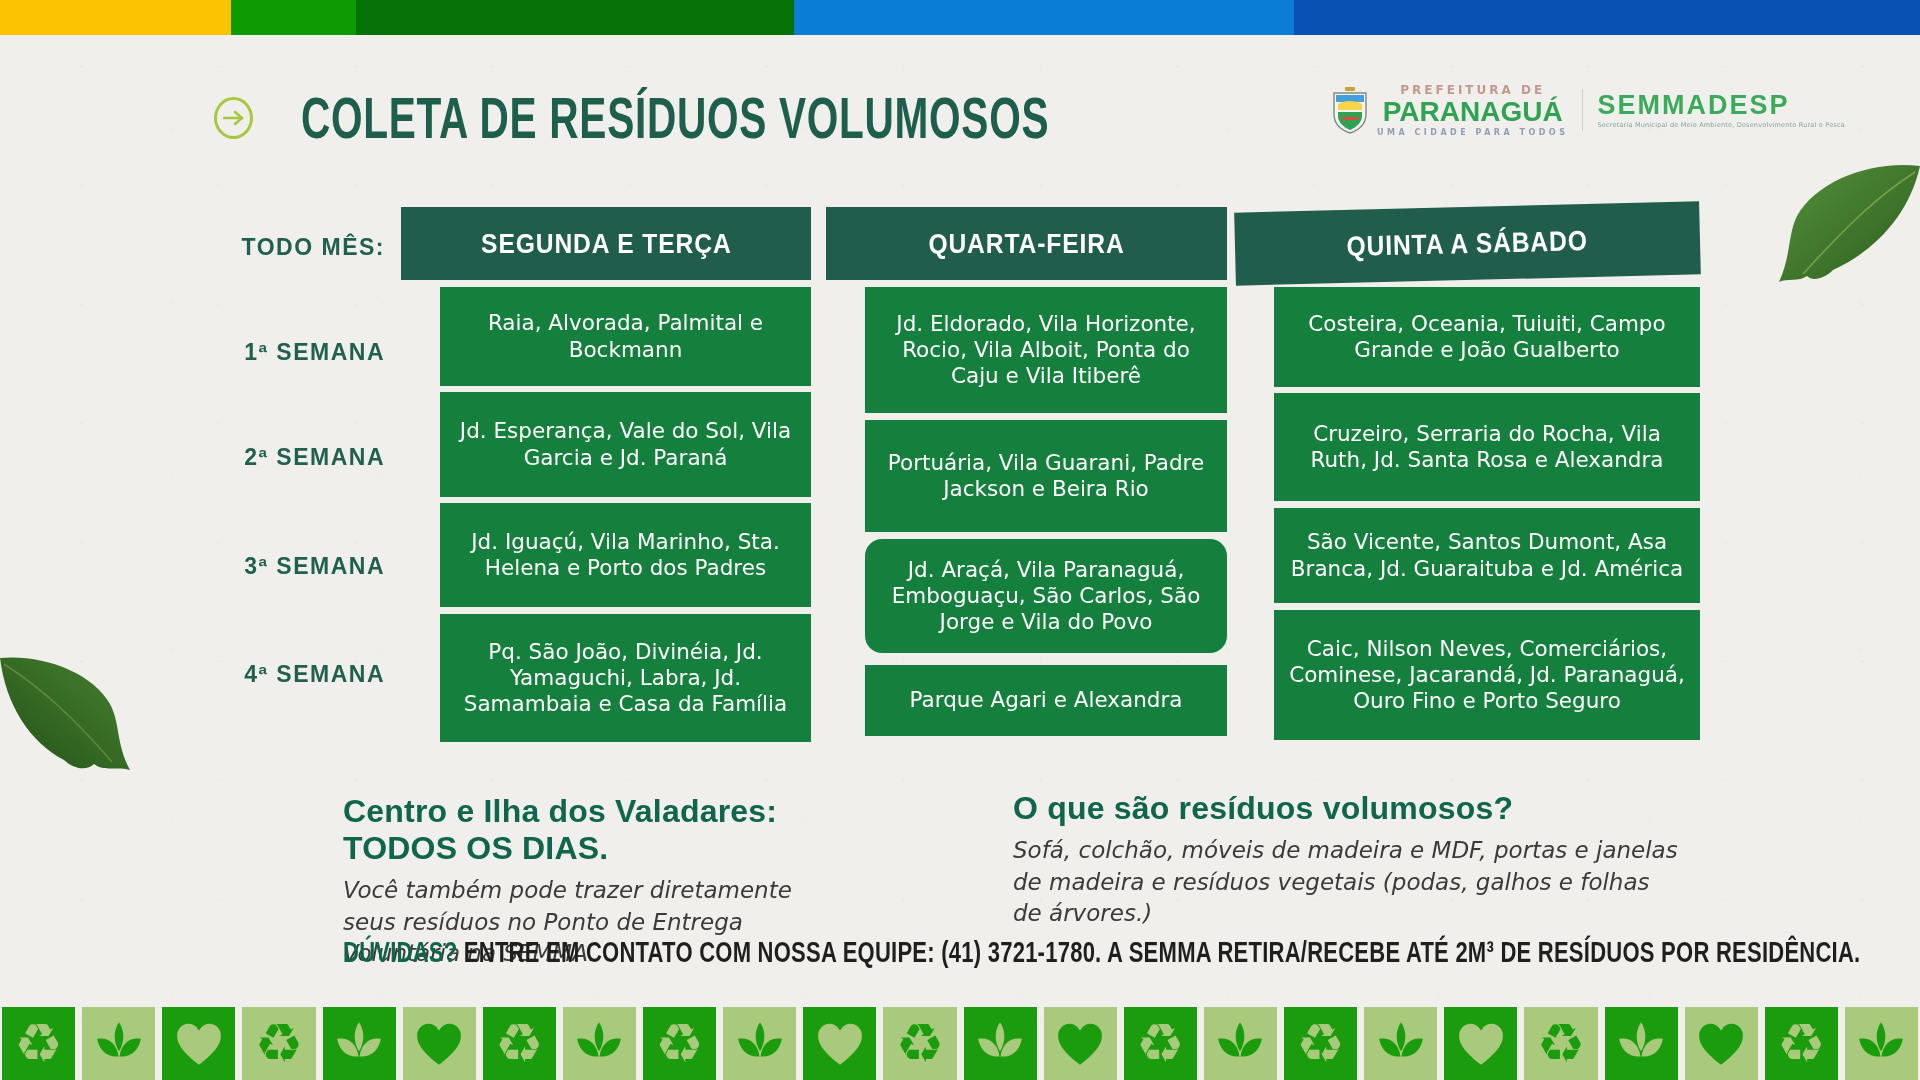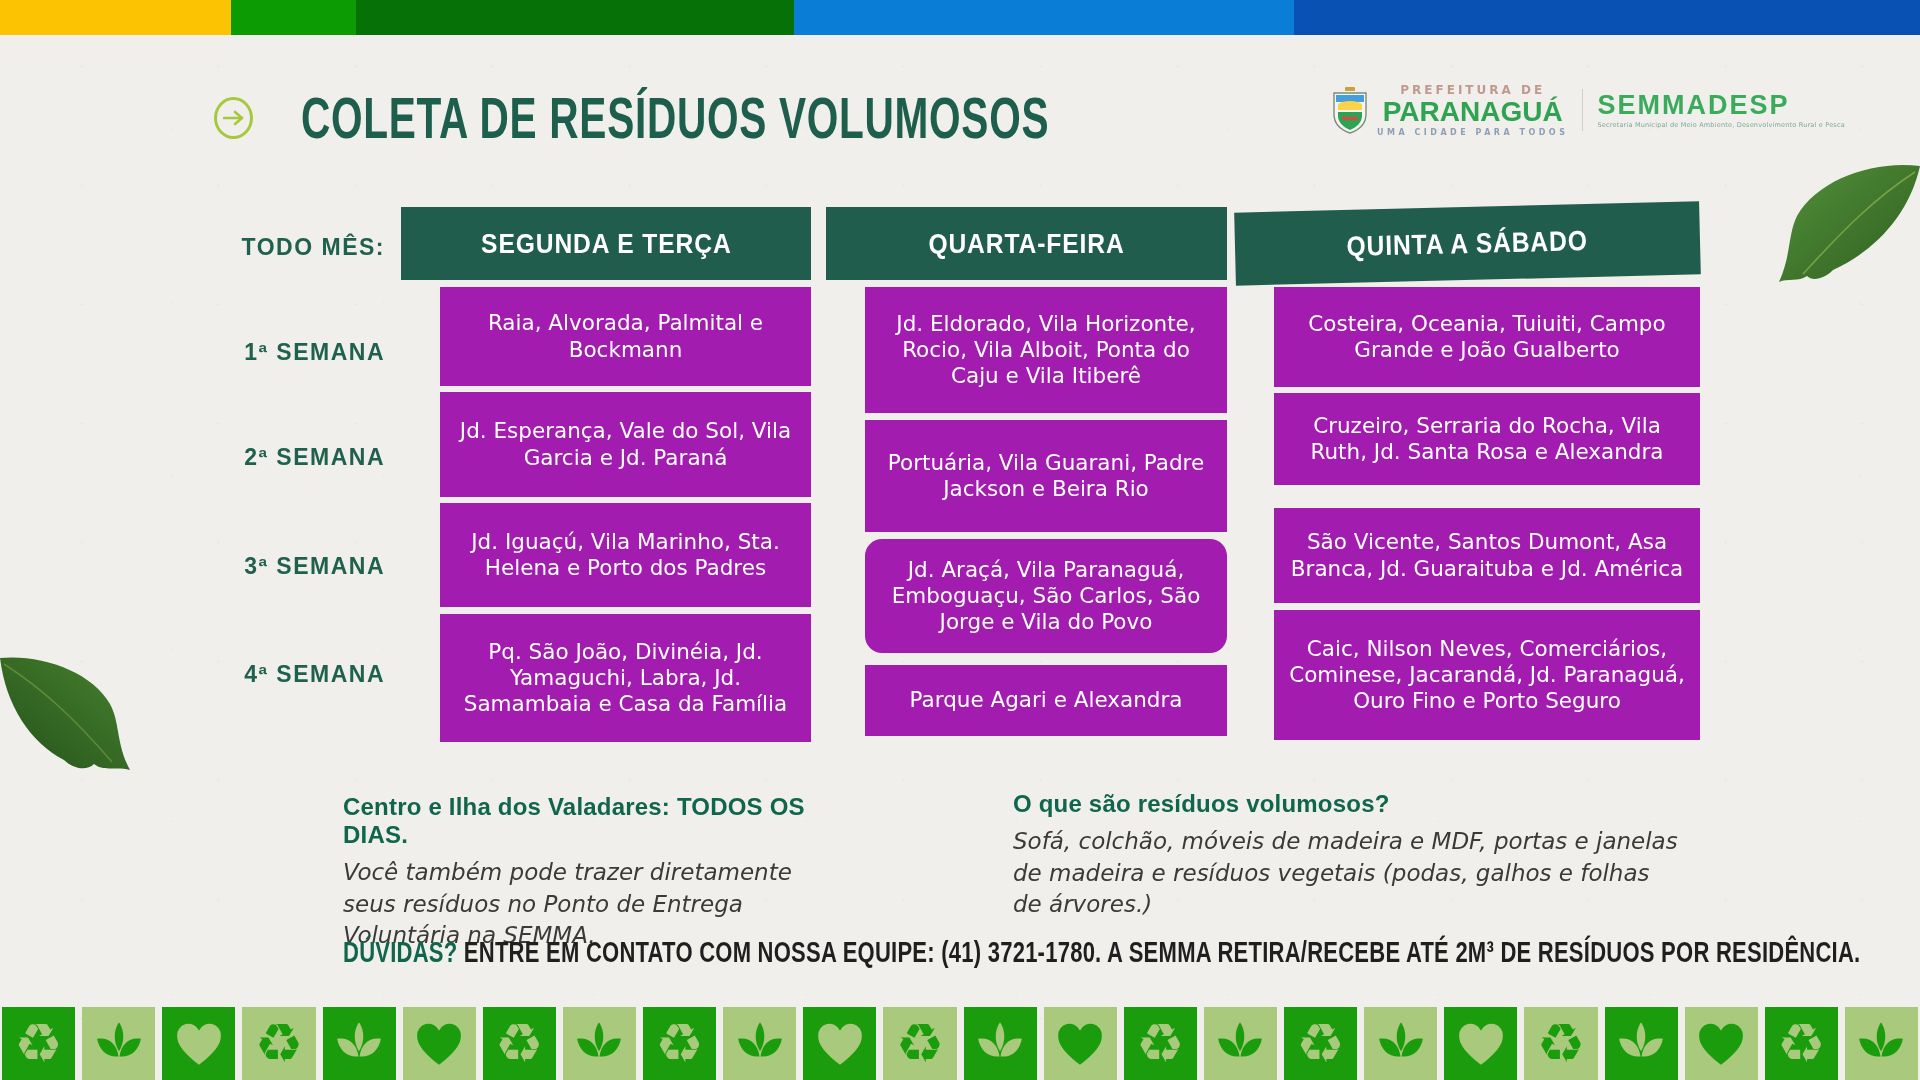--- a/index.html
+++ b/index.html
@@ -68,39 +68,39 @@
     background:#215D4C; color:#fff;
     display:flex; align-items:center; justify-content:center;
   }
   .thead span{
     font-family:"Liberation Sans", sans-serif; font-weight:bold; font-size:28px;
     letter-spacing:1px; display:inline-block; transform:scaleX(0.88); white-space:nowrap;
   }
   .col-3 .thead{ transform:rotate(-1.4deg); }
   .cell{
     position:absolute; left:0; right:0;
-    background:#a21caf; color:#FFFFFF;
+    background:#15803d; color:#FFFFFF;
     display:flex; align-items:center; justify-content:center; text-align:center;
     font-size:21.5px; line-height:1.22; padding:4px 15px;margin-left:39px;
   }
   
   .col-1 .c1{ top:287px; height:99px; }  .col-1 .c2{ top:392px; height:105px; }
   .col-1 .c3{ top:503px; height:104px; } .col-1 .c4{ top:614px; height:128px; }
   .col-2 .c1{ top:287px; height:126px; } .col-2 .c2{ top:420px; height:112px; }
   .col-2 .c3{ top:539px; height:114px;border-radius:17px; } .col-2 .c4{ top:665px; height:71px; }
-  .col-3 .c1{ top:287px; height:100px; } .col-3 .c2{ top:393px; height:92px; }
+  .col-3 .c1{ top:287px; height:100px; } .col-3 .c2{ top:393px; height:108px; }
   .col-3 .c3{ top:508px; height:95px; }  .col-3 .c4{ top:610px; height:130px; }
 
   
   .note{ position:absolute; }
   .note-left{ left:343px; top:793px; width:505px; }
   .note-right{ left:1013px; top:790px; width:665px; }
   .note-head{
     font-family:"Liberation Sans", sans-serif; font-weight:bold;
-    font-size:24px; color:#10654D; margin-bottom:8px; letter-spacing:.2px;
+    font-size:32px; color:#10654D; margin-bottom:8px; letter-spacing:.2px;
   }
   .note-body{ font-size:23px; color:#3A3A3A; line-height:1.38;font-style:italic; }
 
   .contact-line{
     position:absolute; left:343px; top:936px; white-space:nowrap;
     font-family:"Liberation Sans", sans-serif; font-weight:bold; font-size:29px;
     transform:scaleX(0.76); transform-origin:left top; letter-spacing:.3px;
   }
   .contact-line .hl{ color:#10654D; }
   .contact-line .tx{ color:#1F1F1F; }

